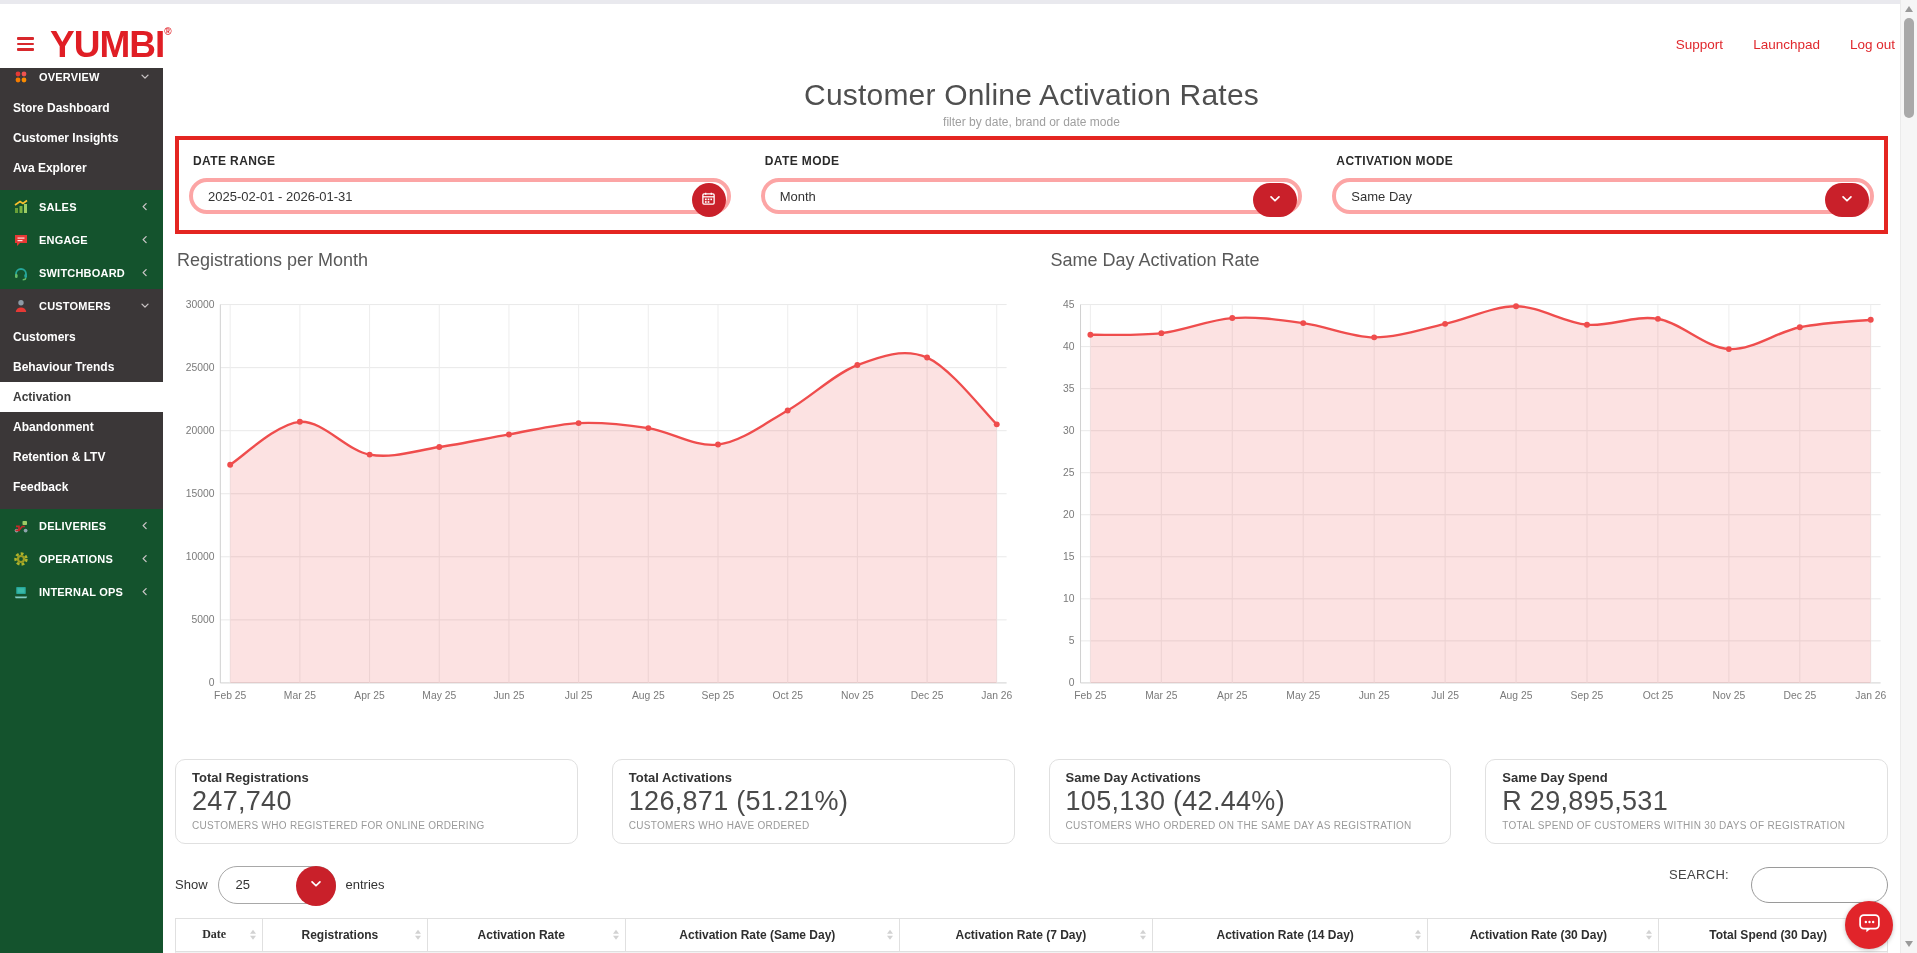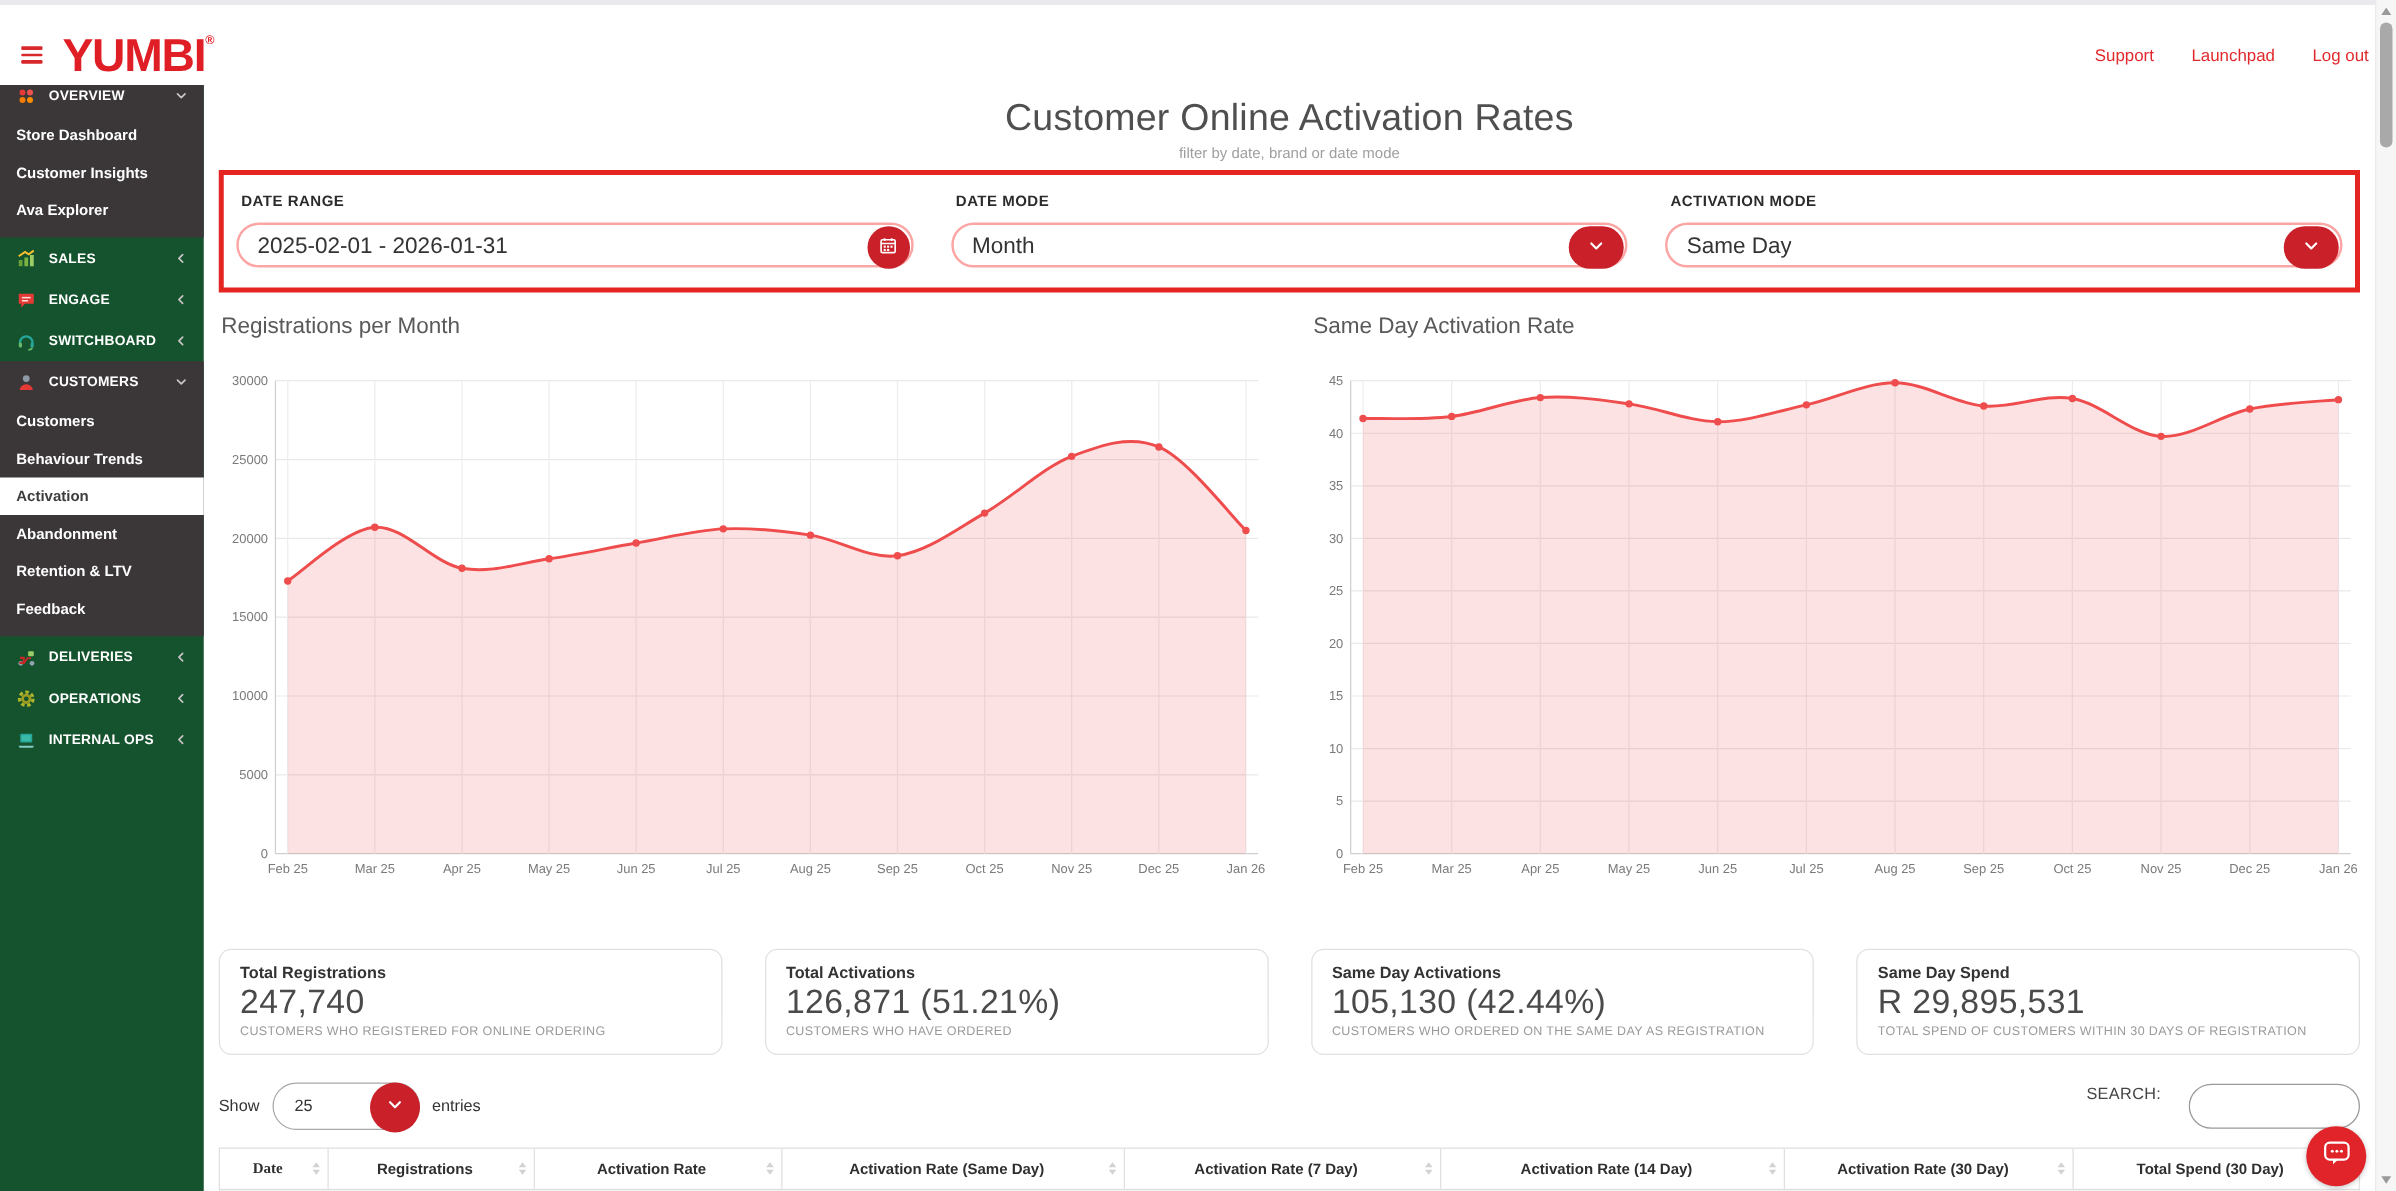--- a/index.html
+++ b/index.html
@@ -21,21 +21,21 @@
   .sb-label{flex:1;white-space:nowrap}
   .sb-chev{display:flex;align-items:center}
   .sb-item{height:30px;display:flex;align-items:center;padding-left:13px;color:#fff;font-size:12px;font-weight:bold;cursor:pointer;white-space:nowrap}
   .sb-item.active{background:#fff;color:#3d3d3d}
   
   .main{position:absolute;left:163px;top:52px;right:17px;bottom:0;overflow:hidden}
   .page-title{margin:26px 0 0;text-align:center;font-size:30px;font-weight:300;color:#4f4f4f;letter-spacing:.2px}
   .subtitle{text-align:center;font-size:12px;color:#9f9f9f;margin-top:3px}
   .filterbox{margin:7px 12px 0;border:4px solid #e42521;padding:12px 10px 16px;display:grid;grid-template-columns:repeat(3,1fr);gap:30px;box-sizing:border-box}
   .f-label{font-size:12px;font-weight:bold;color:#2b2b2b;letter-spacing:.4px;margin:2px 0 10px 4px}
-  .pill{position:relative;height:36px;border:2px solid #fca5a5;border-radius:18px;background:#fff;display:flex;align-items:center;font-size:18px;color:#333;padding:0 50px 0 15px;box-sizing:border-box}
+  .pill{position:relative;height:36px;border:4px solid #fca5a5;border-radius:18px;background:#fff;display:flex;align-items:center;font-size:13px;color:#333;padding:0 50px 0 15px;box-sizing:border-box}
   .pill-input{width:100%;border:none;outline:none;font:inherit;color:#333;background:transparent;padding:0}
   .pill-value{white-space:nowrap;overflow:hidden}
   .pill-btn{position:absolute;right:0;top:0;height:34px;margin:1px;border-radius:17px;background:#c9202a;display:flex;align-items:center;justify-content:center;cursor:pointer}
   .pill-btn.circle{width:34px;border-radius:50%}
   .pill-btn.oval{width:44px}
   
   .charts{display:flex;gap:34px;margin:16px 12px 0}
   .chart-panel{flex:1;min-width:0}
   .chart-title{font-size:18px;font-weight:300;color:#595959;margin:0 0 4px 2px}
   svg.chart{width:100%;height:auto;display:block;font-family:"Liberation Sans",sans-serif}

